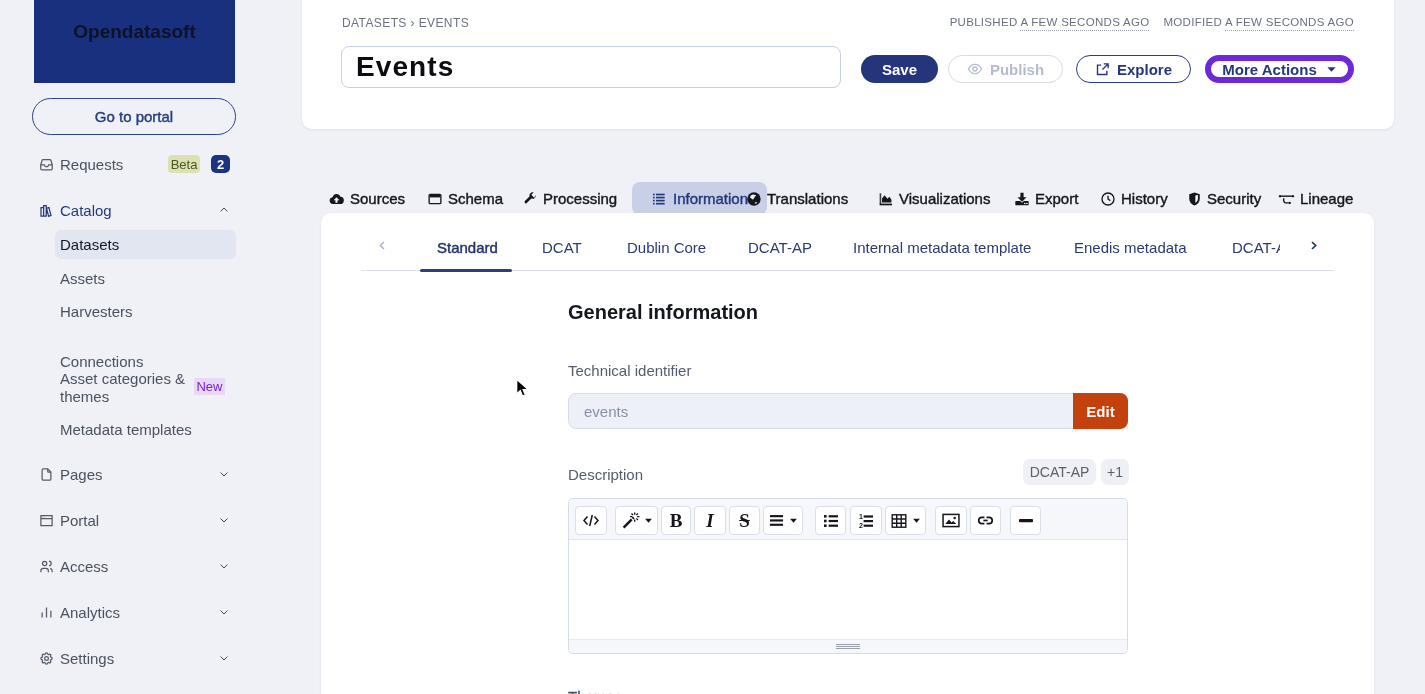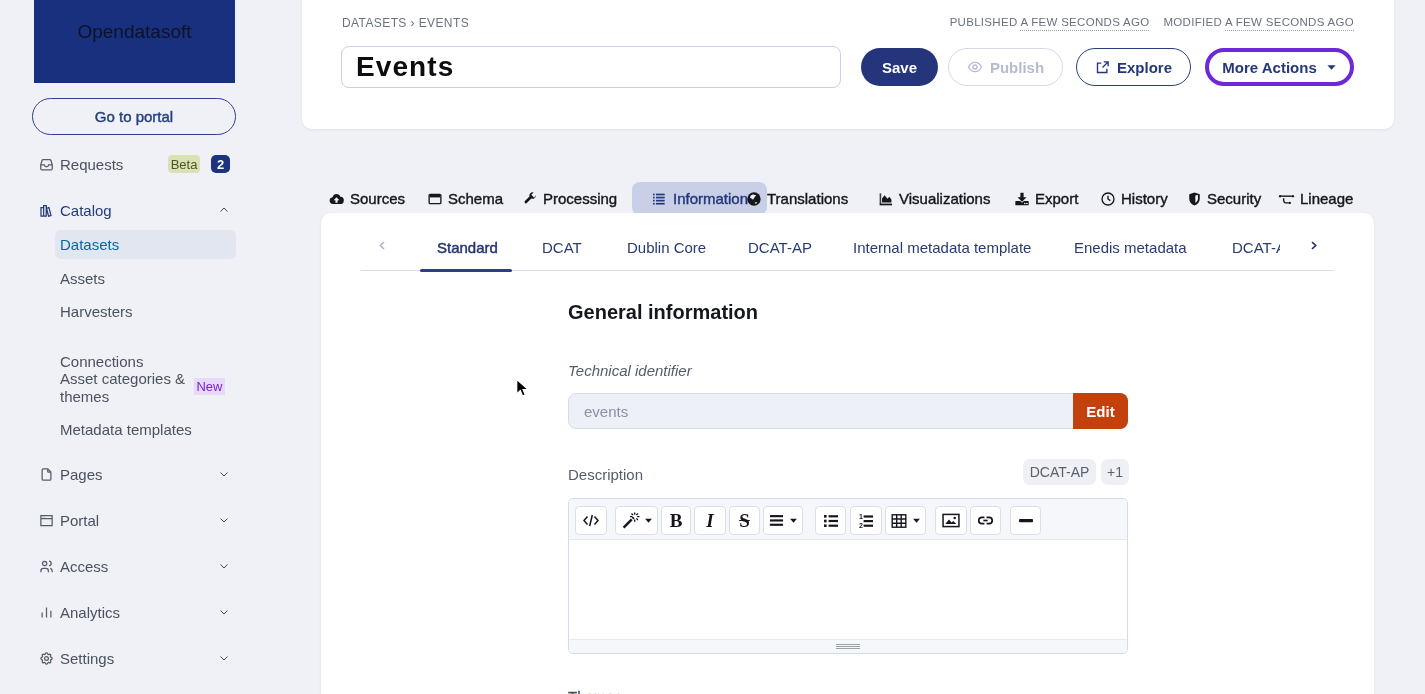--- a/index.html
+++ b/index.html
@@ -11,20 +11,21 @@
 }
 .abs { position:absolute; }
 
 
 #logo {
   left:34px; top:0; width:201px; height:83px;
   background:#19307f;
   color:#0c1329;
   display:flex; align-items:center; justify-content:center;
   font-size:19px;
+  font-weight:bold;
 }
 #logo span { margin-top:-20px; }
 #goportal {
   left:32px; top:98px; width:204px; height:37px;
   border:1px solid #2c4390; border-radius:19px;
   color:#24407f; font-size:15px; -webkit-text-stroke:0.4px #24407f;
   display:flex; align-items:center; justify-content:center;
 }
 .mitem { left:39px; height:24px; display:flex; align-items:center; color:#4a5260; font-size:15px; }
 .mitem svg { margin-right:6px; }
@@ -55,27 +56,27 @@
   box-shadow:0 1px 3px rgba(40,50,90,.08);
 }
 #breadcrumb { left:342px; top:16px; font-size:12px; color:#6a7280; letter-spacing:.4px; }
 #titleinput {
   left:341px; top:46px; width:500px; height:42px;
   border:1px solid #c9d0e7; border-radius:8px; background:#fff;
   display:flex; align-items:center; padding-left:14px;
   font-size:28px; font-weight:700; color:#0c0d10; letter-spacing:1.1px;
 }
 .pillbtn {
-  height:38px; border-radius:19px; font-size:15px; font-weight:600;
-  display:flex; align-items:center; justify-content:center;
+  height:28px; border-radius:19px; font-size:15px; font-weight:600;
+  display:flex; align-items:center; justify-content:center;margin-top:7px;
 }
 #btn-save { left:861px; top:48px; width:77px; background:#24357c; color:#fff; }
 #btn-publish { left:948px; top:48px; width:115px; border:1px solid #d7dbe9; color:#b5bcd1; font-weight:600; }
 #btn-explore { left:1076px; top:48px; width:115px; border:1px solid #28407f; color:#24377c; }
-#btn-more { left:1205px; top:48px; width:149px; border:4px solid #6d28d9; color:#24377c; }
+#btn-more { left:1205px; top:48px; width:149px; border:6px solid #6d28d9; color:#24377c; }
 #pubmod { right:71px; top:16px; font-size:11.5px; color:#6a7280; letter-spacing:.3px; }
 #pubmod .dotted { border-bottom:1px dotted #9aa1ad; padding-bottom:2px; }
 
 
 #maintabs { left:0; top:167px; width:1425px; height:33px; }
 .mtab { position:absolute; top:0; height:33px; display:flex; align-items:center; font-size:15px; color:#15171c; white-space:nowrap;margin-top:15px; -webkit-text-stroke:0.4px #15171c; }
 .mtab svg { margin-right:5px; }
 .mtab-sel {
   background:#c8cfe6; color:#24377c; border-radius:8px;
   padding:0 19px; -webkit-text-stroke:0.4px #24377c;
@@ -154,21 +155,21 @@
   <svg width="15" height="15" viewBox="0 0 24 24" fill="none" stroke="#233a7c" stroke-width="2">
       <path d="M3.2 7.5h4.2V21H3.2z M7.4 4h4.2v17H7.4z M12 8.4l3.9-1 3.3 12.6-3.9 1z"></path>
     </svg>
   Catalog
   <svg class="chev" width="12" height="12" viewBox="0 0 24 24" fill="none" stroke="#3c465a" stroke-width="2">
       <path d="M5 15l7-7 7 7"></path>
     </svg>
 </div>
 
 <div class="sel-bg abs"></div>
-<div class="sub abs" style="top:236px; color:#0369a1;">Datasets</div>
+<div class="sub abs" style="top:236px; color:#0f172a;">Datasets</div>
 <div class="sub abs" style="top:270px;">Assets</div>
 <div class="sub abs" style="top:303px;">Harvesters</div>
 <div class="sub abs" style="top:353px;">Connections</div>
 <div class="sub abs" style="top:370px; line-height:18px;">Asset categories &amp;<br>themes</div>
 <div class="badge-new">New</div>
 <div class="sub abs" style="top:421px;">Metadata templates</div>
 
 <div class="mitem abs" style="top:462px;">
   <svg width="15" height="15" viewBox="0 0 24 24" fill="none" stroke="#545c6a" stroke-width="2">
       <path d="M14 3v4a1 1 0 0 0 1 1h4"></path>
@@ -308,21 +309,21 @@
 <div class="stab" style="left:853px; top:239px;">Internal metadata template</div>
 <div class="stab" style="left:1074px; top:239px;">Enedis metadata</div>
 <div class="stab" style="left:1232px; top:239px; width:48px; overflow:hidden;">DCAT-AP HVD</div>
 <svg class="abs" style="left:1311px; top:241px;" width="6" height="9" viewBox="0 0 6 9" fill="none" stroke="#1f3477" stroke-width="1.7">
     <path d="M1 1l3.7 3.5L1 8"></path>
   </svg>
 <div id="stab-underline" class="abs"></div>
 <div id="stabline" class="abs"></div>
 
 <h1 id="geninfo" class="abs">General information</h1>
-<div class="flabel" style="left:568px; top:362px;font-style:italic;">Technical identifier</div>
+<div class="flabel" style="left:568px; top:362px;">Technical identifier</div>
 <div id="techinput" class="abs">events</div>
 <div id="editbtn" class="abs">Edit</div>
 <div class="flabel" style="left:568px; top:466px;">Description</div>
 <div class="mbadge" style="left:1023px; width:73px;">DCAT-AP</div>
 <div class="mbadge" style="left:1101px; width:28px;">+1</div>
 
 <div id="editor" class="abs">
   <div id="toolbar">
     <div class="tbtn" style="left:6px; width:32px;">
         <svg width="16" height="13" viewBox="0 0 16 13" fill="none" stroke="#15171c" stroke-width="1.5">

